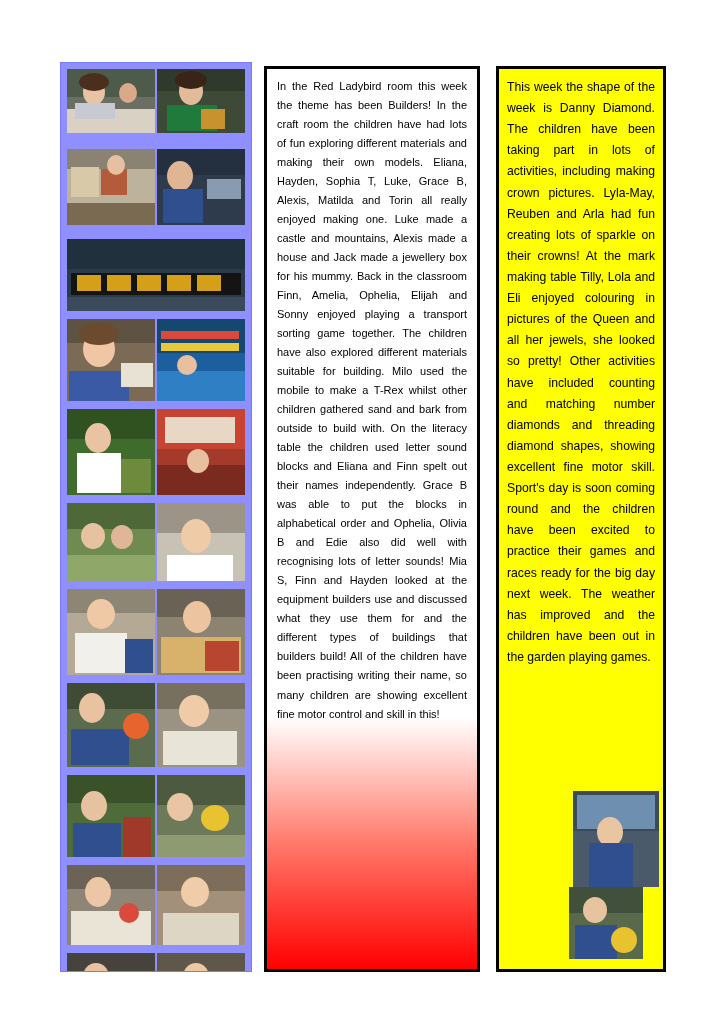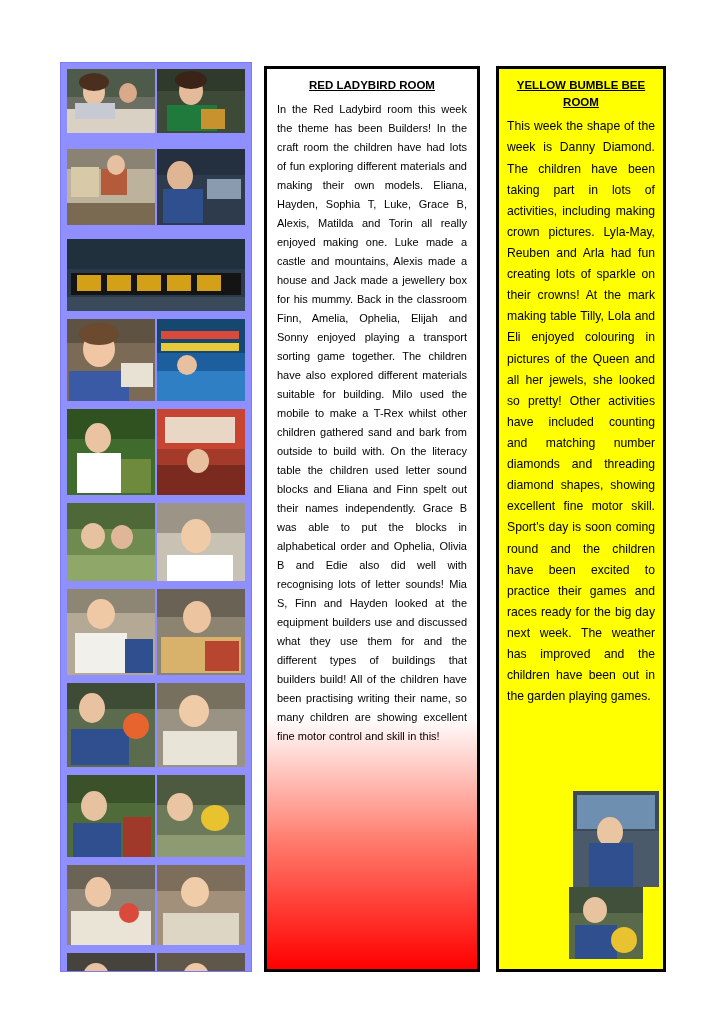--- a/index.html
+++ b/index.html
@@ -281,26 +281,24 @@
       <div class="ph" style="background:#7f7464;">
         <div class="rect" style="left:0; top:0; right:0; height:24px; background:#5f5749;"></div>
         <div class="blob" style="left:26px; top:10px; width:26px; height:28px; background:#eec8a5;"></div>
 
       </div>
     </div>
 
   </div>
 
   <div class="panel panel-red">
-    <div class="panel-title">RED LADYBIRD ROOM</div>
     <div class="panel-body">In the Red Ladybird room this week the theme has been Builders! In the craft room the children have had lots of fun exploring different materials and making their own models. Eliana, Hayden, Sophia T, Luke, Grace B, Alexis, Matilda and Torin all really enjoyed making one. Luke made a castle and mountains, Alexis made a house and Jack made a jewellery box for his mummy. Back in the classroom Finn, Amelia, Ophelia, Elijah and Sonny enjoyed playing a transport sorting game together. The children have also explored different materials suitable for building. Milo used the mobile to make a T-Rex whilst other children gathered sand and bark from outside to build with. On the literacy table the children used letter sound blocks and Eliana and Finn spelt out their names independently. Grace B was able to put the blocks in alphabetical order and Ophelia, Olivia B and Edie also did well with recognising lots of letter sounds! Mia S, Finn and Hayden looked at the equipment builders use and discussed what they use them for and the different types of buildings that builders build! All of the children have been practising writing their name, so many children are showing excellent fine motor control and skill in this!</div>
   </div>
 
   <div class="panel panel-yellow">
-    <div class="panel-title yellow-t">YELLOW BUMBLE BEE ROOM</div>
     <div class="panel-body">This week the shape of the week is Danny Diamond. The children have been taking part in lots of activities, including making crown pictures. Lyla-May, Reuben and Arla had fun creating lots of sparkle on their crowns! At the mark making table Tilly, Lola and Eli enjoyed colouring in pictures of the Queen and all her jewels, she looked so pretty! Other activities have included counting and matching number diamonds and threading diamond shapes, showing excellent fine motor skill. Sport's day is soon coming round and the children have been excited to practice their games and races ready for the big day next week. The weather has improved and the children have been out in the garden playing games.</div>
 
     <div class="yellow-photos">
       <div class="yp" style="left:0; top:0; width:86px; height:96px; background:#4a5a6a;">
         <div class="band" style="top:0; height:40px; background:#3b4a57;"></div>
         <div class="rect" style="left:4px; top:4px; width:78px; height:34px; background:#6f8fb0;"></div>
         <div class="blob" style="left:24px; top:26px; width:26px; height:30px; background:#eac5a2;"></div>
         <div class="rect" style="left:16px; top:52px; width:44px; height:44px; background:#2f4f8f;"></div>
       </div>
       <div class="yp" style="left:-4px; top:96px; width:74px; height:72px; background:#586a4a;">

